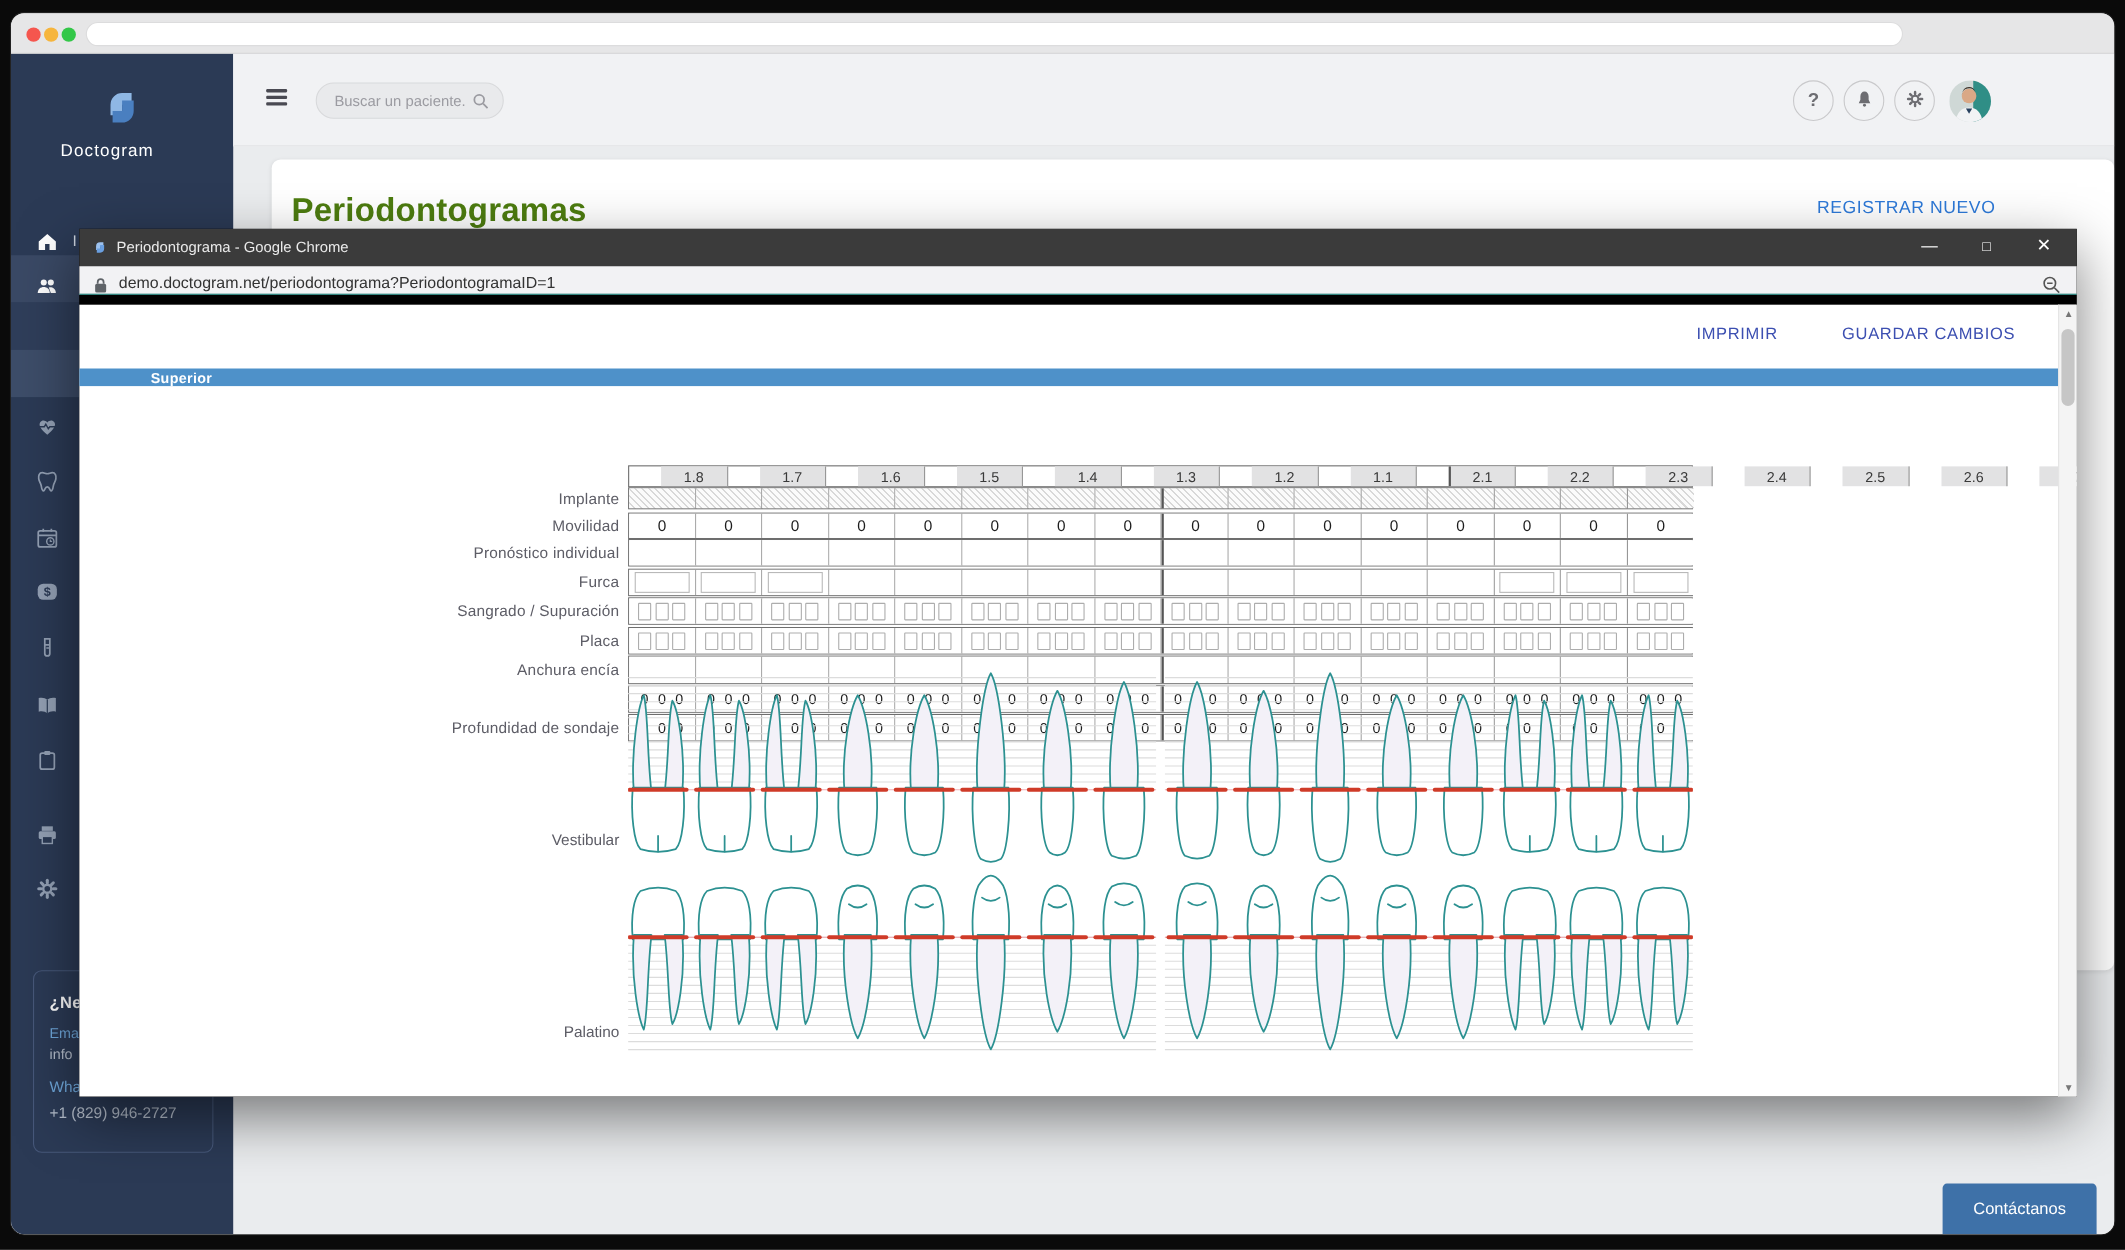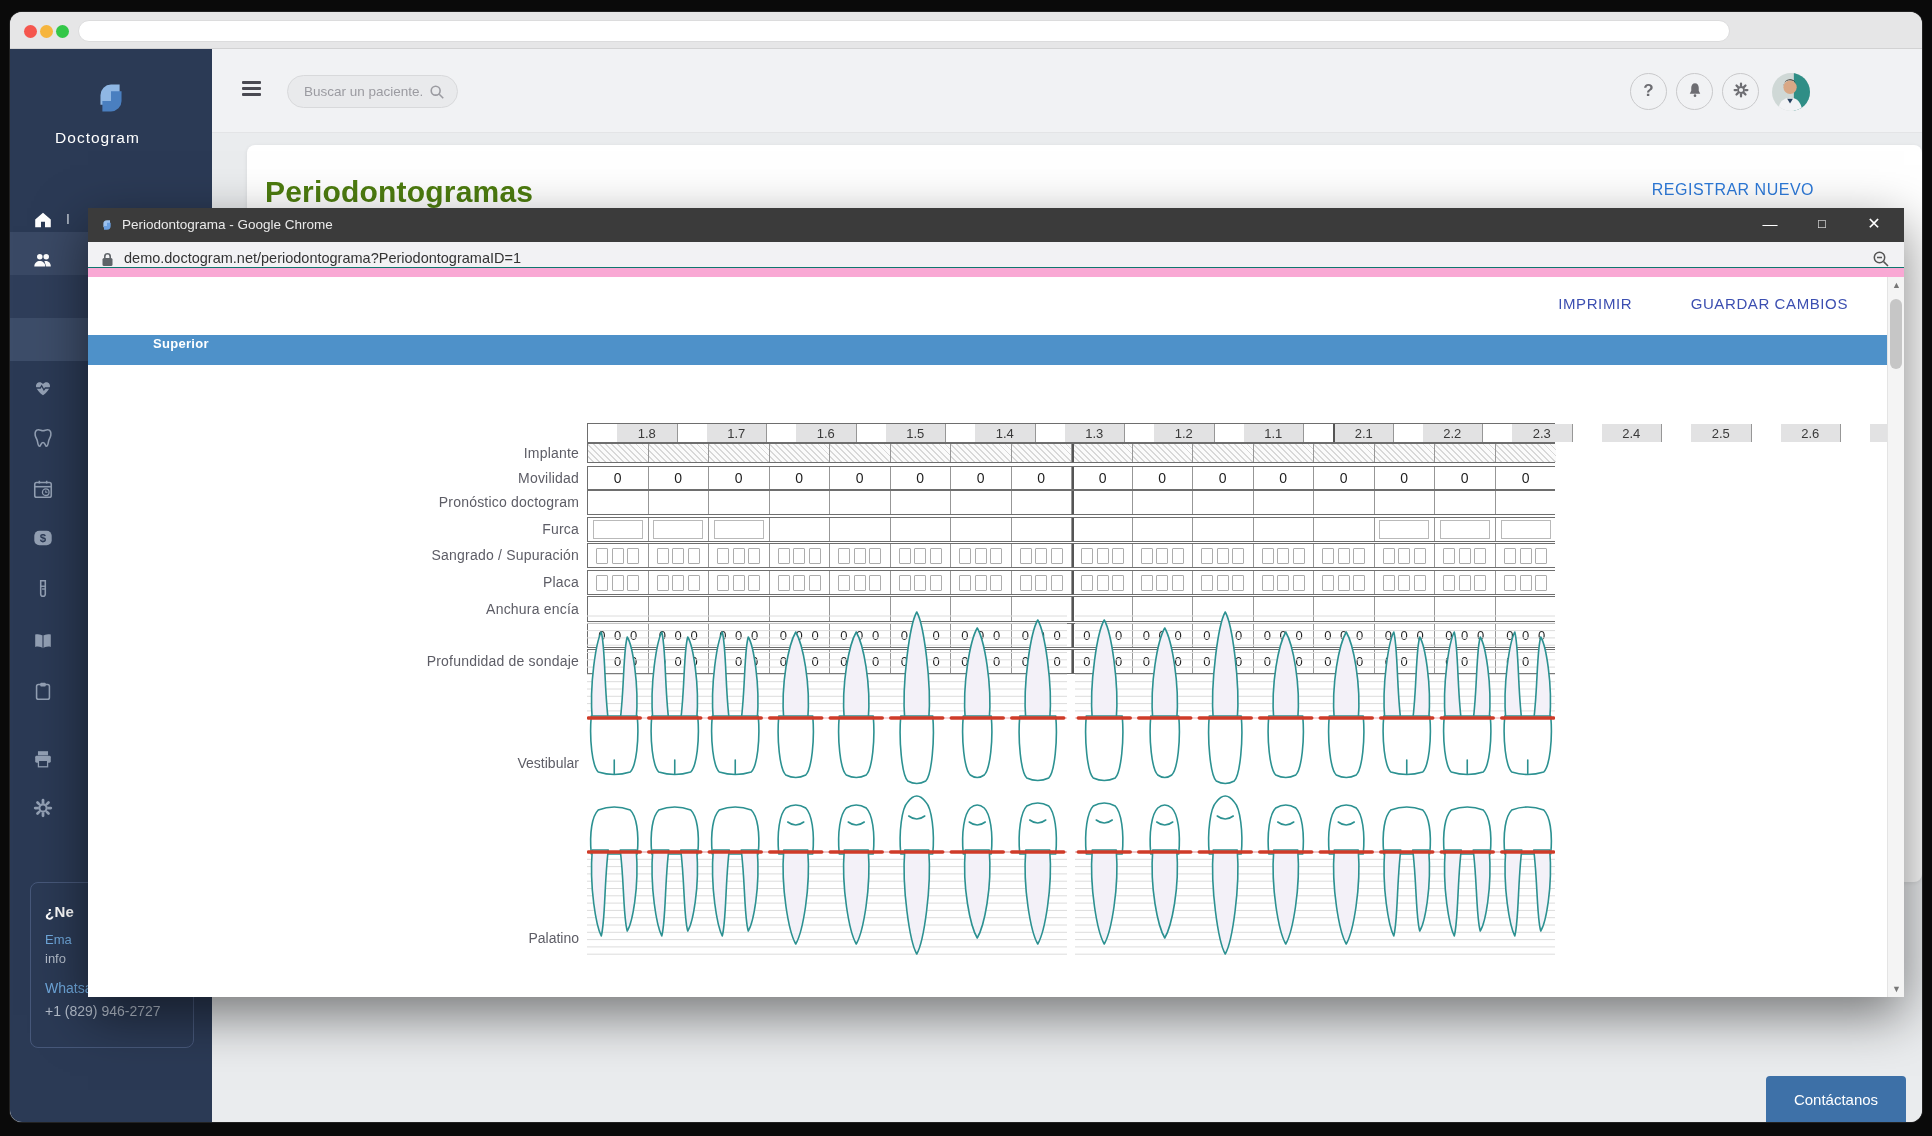--- a/index.html
+++ b/index.html
@@ -40,34 +40,34 @@
   .round-btn.q { left:1418px; font-size:17px; line-height:34px; font-weight:bold; }
   .round-btn.b { left:1464px; } .round-btn.g { left:1510px; }
   .round-btn svg { margin-top:7px; }
   .avatar { position:absolute; left:1560px; top:24px; width:38px; height:38px; border-radius:50%; overflow:hidden; }
   .card { position:absolute; left:35px; top:96px; width:1675px; height:737px; background:#fff; border-radius:8px; box-shadow:0 1px 4px rgba(0,0,0,.08); }
   .page-title { position:absolute; left:18px; top:30px; font-size:30px; font-weight:bold; color:#4d7c0f; letter-spacing:.2px; }
   .register-link { position:absolute; right:108px; top:36px; font-size:16px; color:#2d79d8; letter-spacing:.5px; cursor:pointer; }
   .contactanos { position:absolute; left:1554px; top:1027px; width:140px; height:46px; background:#3e71a8; color:#fff; font-size:15px; border:0; border-radius:4px 4px 0 0; font-family:"Liberation Sans",sans-serif; }
 
   
-  .popup { position:absolute; left:78px; top:196px; width:1816px; height:789px; background:#f9a8d4; box-shadow:0 18px 50px rgba(0,0,0,.5); overflow:hidden; }
+  .popup { position:absolute; left:62px; top:196px; width:1816px; height:789px; background:#000000; box-shadow:0 18px 50px rgba(0,0,0,.5); overflow:hidden; }
   .p-titlebar { position:absolute; left:0; top:0; width:100%; height:34px; background:#3b3b3b; }
   .p-fav { position:absolute; left:11px; top:9px; width:16px; height:16px; }
   .p-title { position:absolute; left:34px; top:9px; color:#eaeaea; font-size:13.5px; }
   .p-ctl { position:absolute; top:0; width:44px; height:34px; color:#fff; text-align:center; line-height:32px; font-size:15px; }
   .p-ctl.min { left:1660px; } .p-ctl.max { left:1712px; font-size:13px; } .p-ctl.cls { left:1764px; font-size:16px; }
   .p-urlbar { position:absolute; left:0; top:34px; width:100%; height:26px; background:#f2f2f4; border-bottom:1px solid #0f766e; }
   .p-lock { position:absolute; left:13px; top:10px; width:13px; height:15px; }
   .p-url { position:absolute; left:36px; top:8px; font-size:14.5px; color:#333; }
   .p-zoomout { position:absolute; right:14px; top:8px; width:18px; height:18px; }
   .p-content { position:absolute; left:0; top:69px; width:100%; height:720px; background:#fff; }
   .p-actions { position:absolute; top:18px; right:56px; }
   .p-act { display:inline-block; color:#3c4fb1; font-size:15px; letter-spacing:.6px; margin-left:54px; cursor:pointer; font-weight:500; }
-  .superior { position:absolute; left:0; top:58px; width:1799px; height:30px; background:#4e91c9; color:#fff; font-size:13px; font-weight:bold; letter-spacing:.3px; line-height:18px; padding-left:65px; }
+  .superior { position:absolute; left:0; top:58px; width:1799px; height:16px; background:#4e91c9; color:#fff; font-size:13px; font-weight:bold; letter-spacing:.3px; line-height:18px; padding-left:65px; }
 
   
   .p-scroll { position:absolute; right:0; top:69px; width:17px; height:720px; background:#f4f4f4; border-left:1px solid #e4e4e4; }
   .p-scroll .arr { position:absolute; left:0; width:17px; height:16px; color:#777; font-size:9px; text-align:center; line-height:16px; }
   .p-scroll .arr.dn { bottom:0; }
   .p-thumb { position:absolute; left:2px; top:22px; width:12px; height:70px; background:#c6c6c6; border-radius:6px; }
 
   
   #grid { position:absolute; left:0; top:69px; width:1799px; height:720px; }
   .row-label { position:absolute; left:0; width:497px; text-align:right; padding-right:6px; color:#5d5d66; font-size:14px; letter-spacing:.2px; }
@@ -340,21 +340,21 @@
           <div class="cell">0</div>
           <div class="cell mid">0</div>
           <div class="cell">0</div>
           <div class="cell">0</div>
           <div class="cell">0</div>
           <div class="cell">0</div>
           <div class="cell">0</div>
           <div class="cell">0</div>
           <div class="cell">0</div>
         </div>
-        <div class="row-label" style="top: 213px; line-height: 25px;">Pronóstico doctogram</div>
+        <div class="row-label" style="top: 213px; line-height: 25px;">Pronóstico individual</div>
         <div class="cells-row empty" style="top: 213px; height: 25px;">
           <div class="cell"></div>
           <div class="cell"></div>
           <div class="cell"></div>
           <div class="cell"></div>
           <div class="cell"></div>
           <div class="cell"></div>
           <div class="cell"></div>
           <div class="cell"></div>
           <div class="cell mid"></div>

